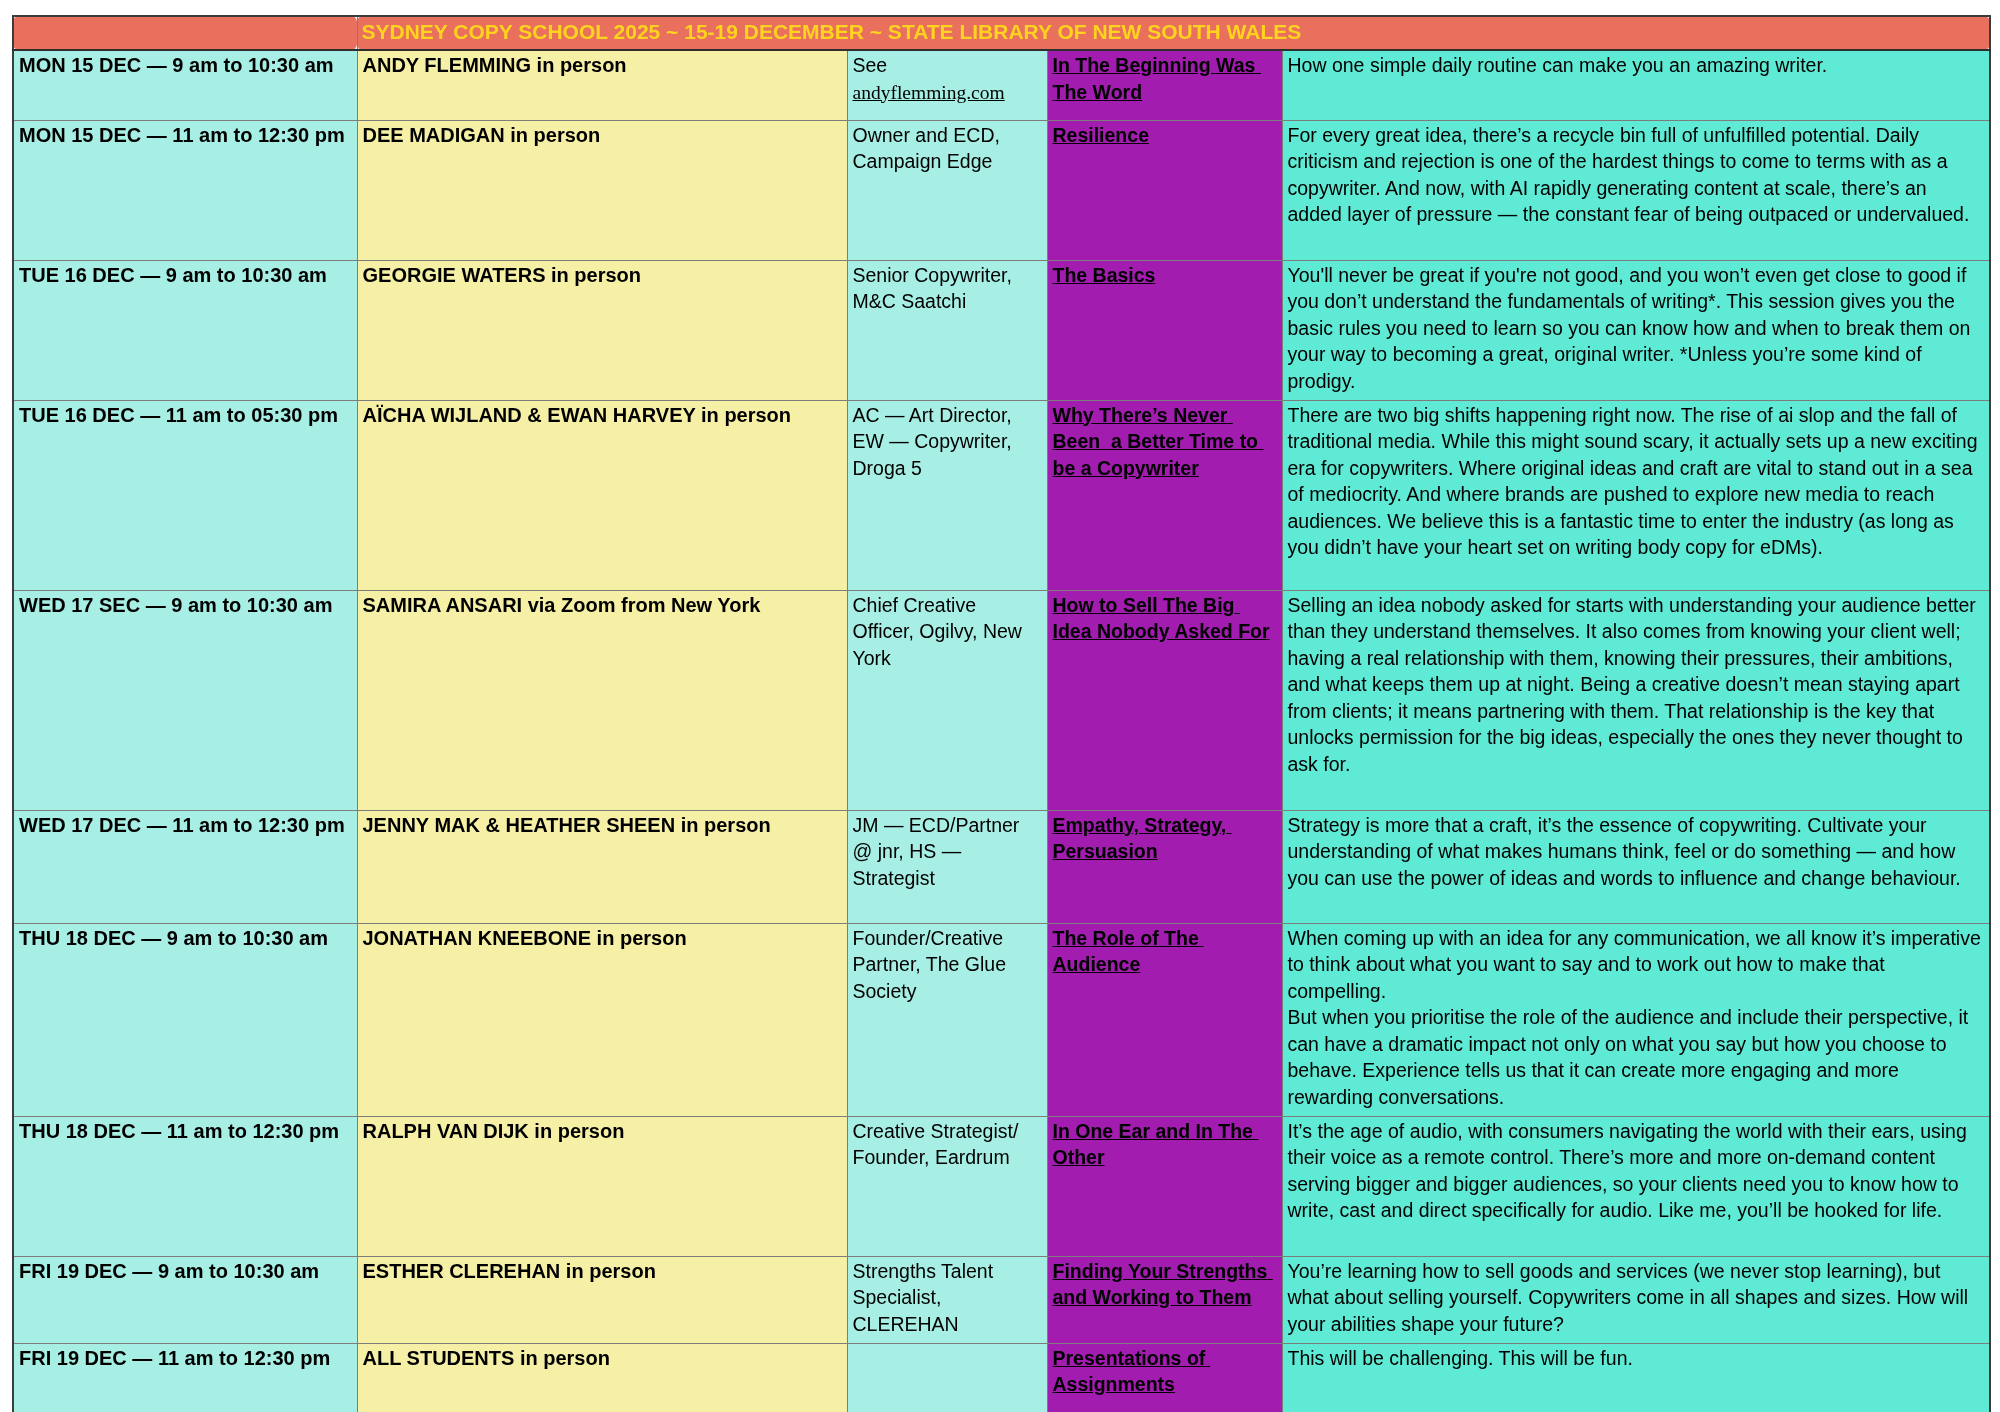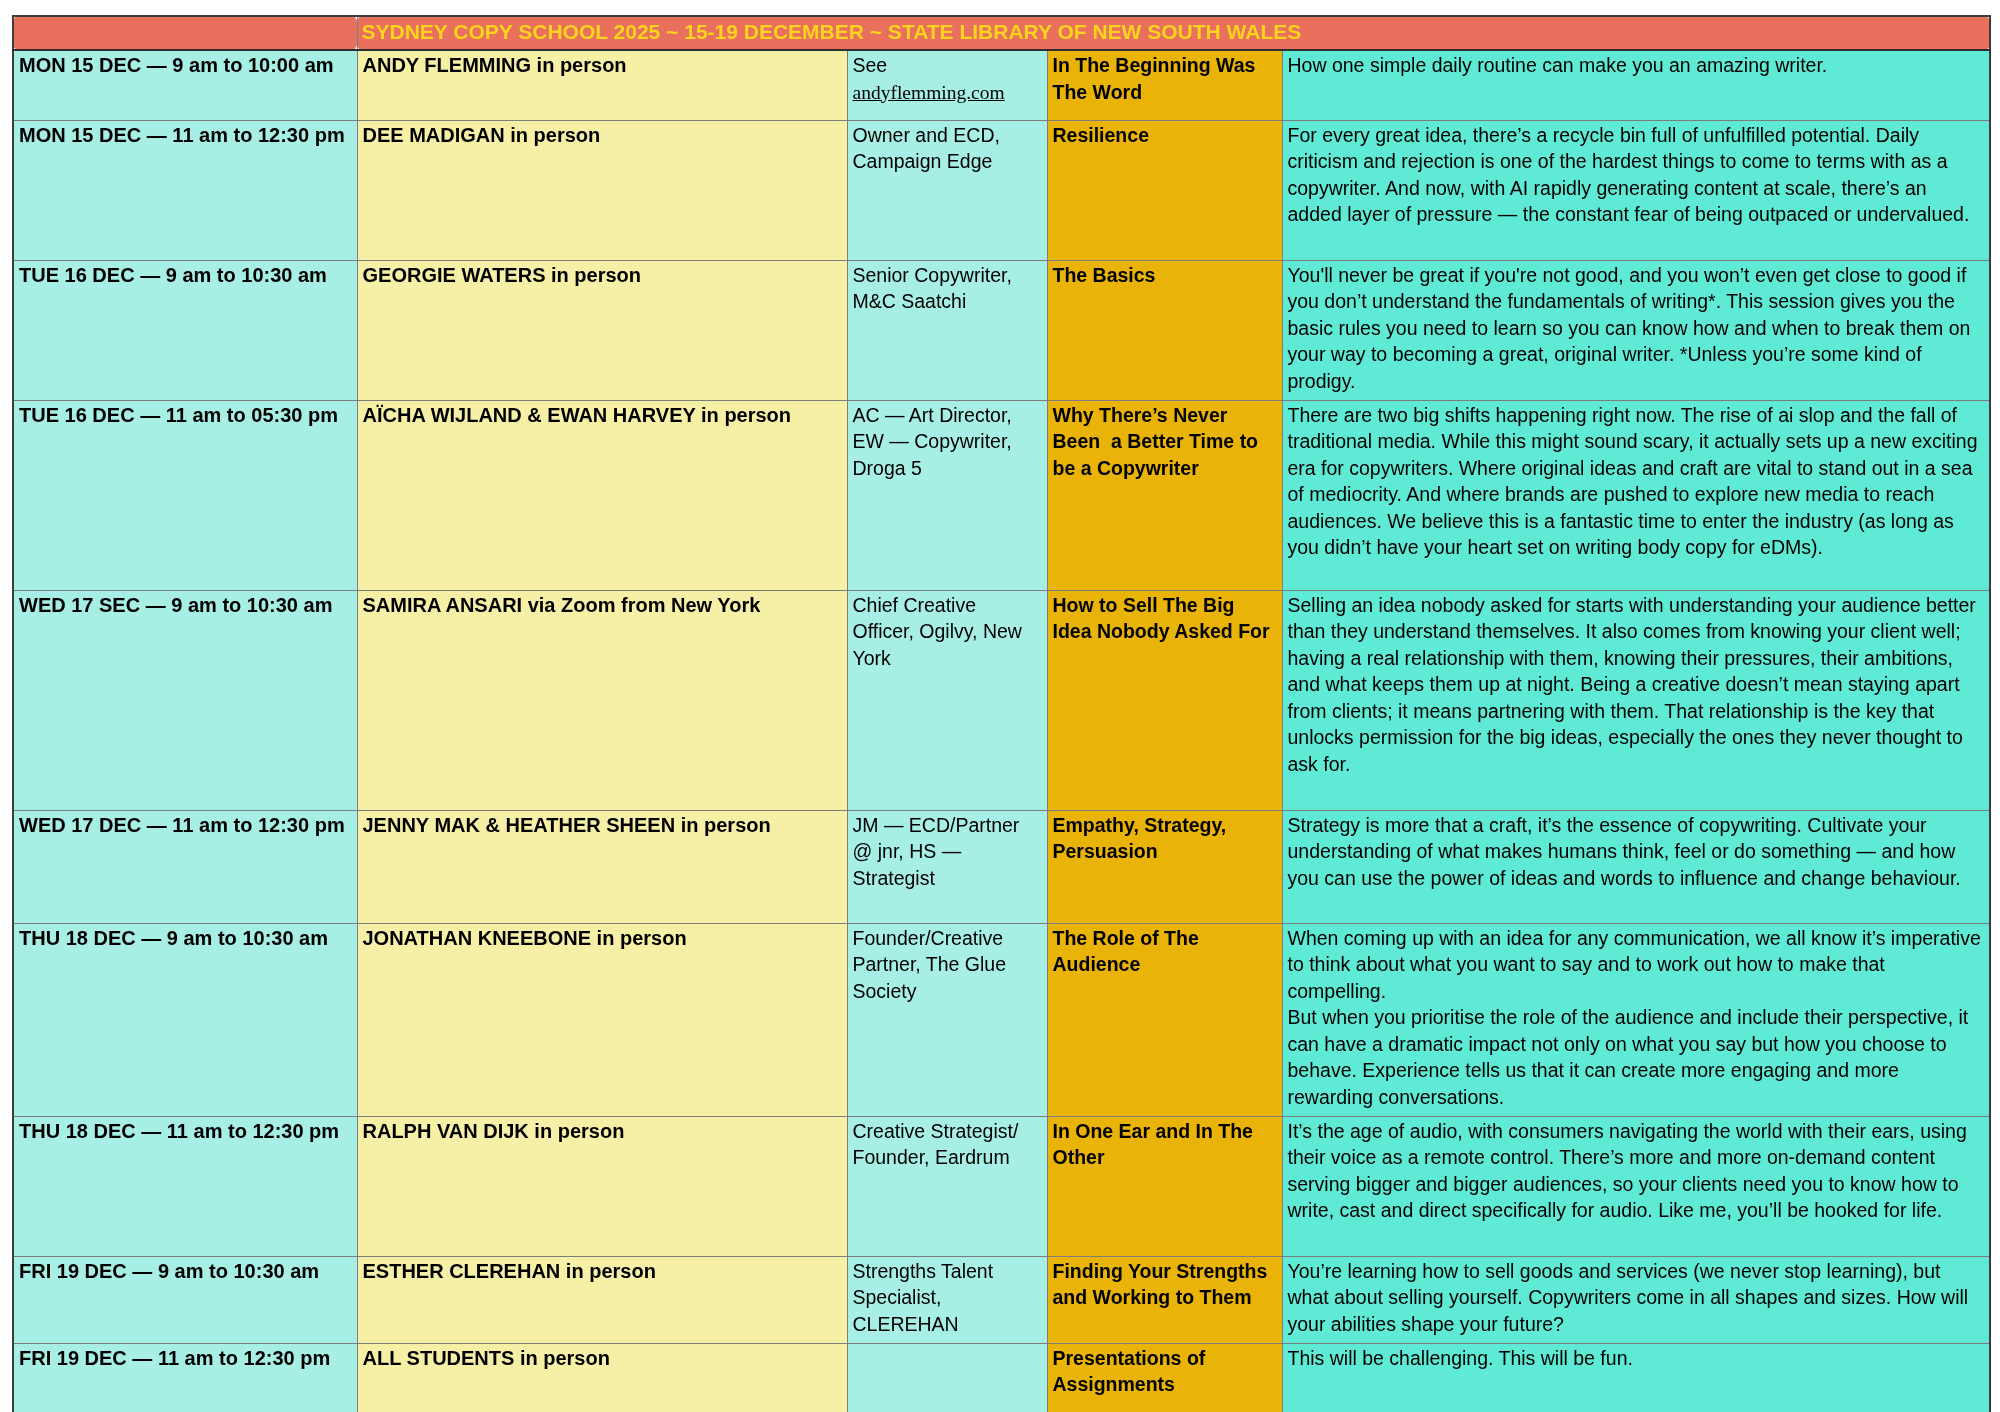--- a/index.html
+++ b/index.html
@@ -50,24 +50,25 @@
     background: #F6F0A7;
     font-weight: bold;
     font-size: 20px;
     margin-top: 24px;
   }
   .c-role {
     background: #A7EFE4;
     font-size: 19.5px;
   }
   .c-session {
-    background: #eab308;
+    background: #a21caf;
     font-weight: bold;
     font-size: 19.5px;
     white-space: pre-wrap;
+    text-decoration: underline;
   }
   .c-desc {
     background: #5eead4;
     font-size: 19.5px;
     white-space: pre-wrap;
   }
   a.doc-link {
     color: #000000;
     text-decoration: underline;
     font-family: Liberation Serif, serif;
@@ -84,21 +85,21 @@
       <col style="width:200px">
       <col style="width:235px">
       <col style="width:708px">
     </colgroup>
     <tbody>
       <tr class="head-row">
         <td class="head-spacer"></td>
         <td class="head-title" colspan="4">SYDNEY COPY SCHOOL 2025 ~ 15-19 DECEMBER ~ STATE LIBRARY OF NEW SOUTH WALES</td>
       </tr>
     <tr style="height: 70px;">
-          <td class="c-time">MON 15 DEC — 9 am to 10:00 am</td>
+          <td class="c-time">MON 15 DEC — 9 am to 10:30 am</td>
           <td class="c-speaker">ANDY FLEMMING in person</td>
           <td class="c-role">See<br><a class="doc-link" href="#">andyflemming.com</a></td>
           <td class="c-session">In The Beginning Was The Word</td>
           <td class="c-desc">How one simple daily routine can make you an amazing writer.</td>
         </tr>
         <tr style="height: 140px;">
           <td class="c-time">MON 15 DEC — 11 am to 12:30 pm</td>
           <td class="c-speaker">DEE MADIGAN in person</td>
           <td class="c-role">Owner and ECD, Campaign Edge</td>
           <td class="c-session">Resilience</td>

